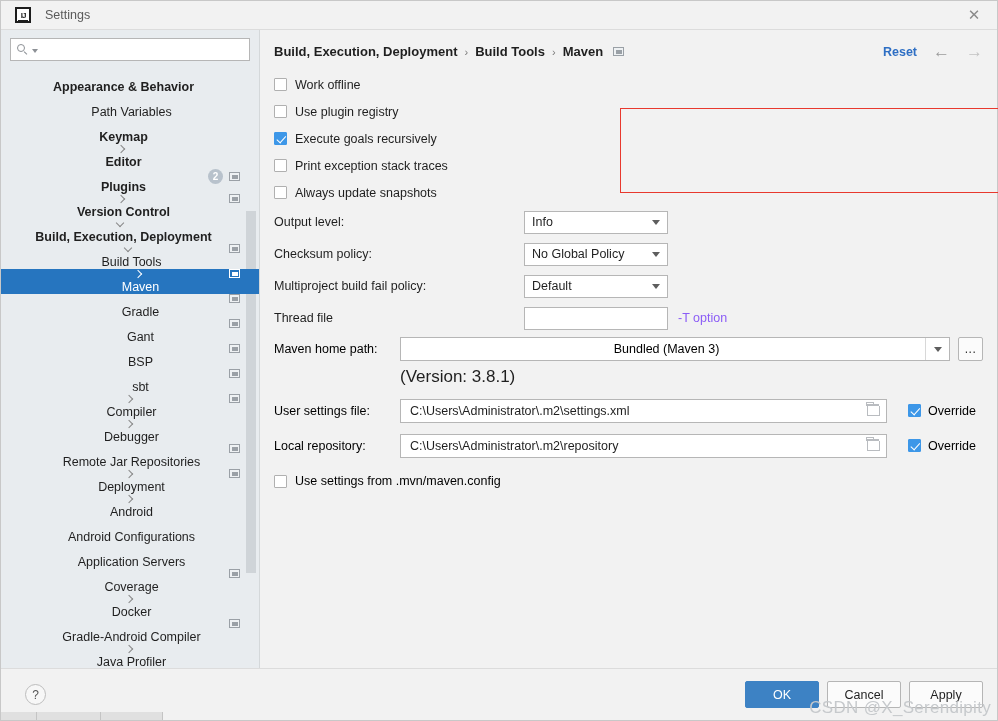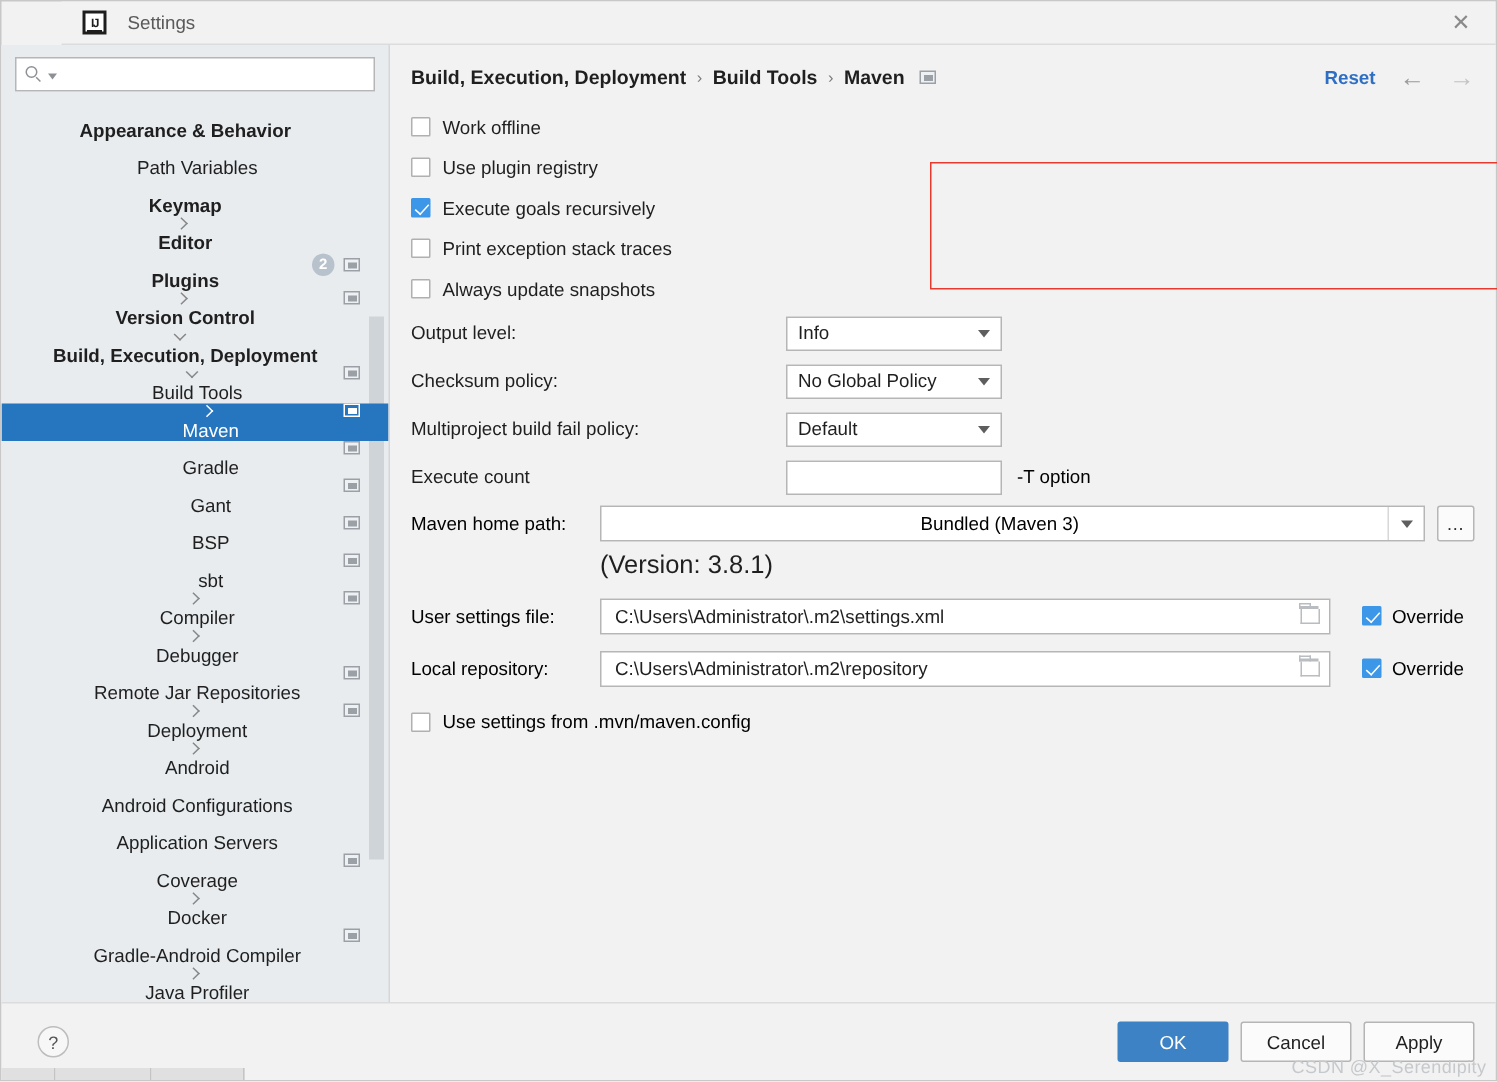--- a/index.html
+++ b/index.html
@@ -22,21 +22,20 @@
 
   
   .titlebar {
     height: 29px;
     background: #f2f2f2;
     border-bottom: 1px solid #dcdcdc;
     display: flex;
     align-items: center;
     flex: 0 0 29px;
     position: relative;
-    margin-left: 40px;
   }
   .ij-logo {
     width: 16px; height: 16px;
     margin-left: 14px;
     background: #ffffff;
     border: 2px solid #1d1d1d;
     position: relative;
     display: flex; align-items: center; justify-content: center;
     font-size: 8px; font-weight: bold; color: #1d1d1d;
     letter-spacing: -1px;
@@ -329,21 +328,21 @@
   .textinput {
     width: 144px; height: 23px;
     background: #ffffff;
     border: 1px solid #b6b6b6;
     font-size: 12.5px;
     padding: 0 6px;
     font-family: "Liberation Sans", sans-serif;
     outline: none;
     color: #1f1f1f;
   }
-  .suffix { margin-left: 10px; color: #000000; font-size: 12.5px; }
+  .suffix { margin-left: 10px; color: #8b5cf6; font-size: 12.5px; }
 
   
   .mhome-row {
     display: flex; align-items: center;
     height: 30px;
     font-size: 12.5px;
     padding-right: 14px;
   }
   .mhome-label { width: 126px; flex: 0 0 126px; }
   .mhome-combo {
@@ -493,21 +492,21 @@
   }
   .btn.primary {
     background: #3d82c4;
     border-color: #3d82c4;
     color: #ffffff;
   }
   .watermark {
     position: absolute;
     right: 6px; bottom: 2px;
     color: #c6c9cc;
-    font-size: 12px;
+    font-size: 17px;
     font-family: "Liberation Sans", sans-serif;
     letter-spacing: 0.3px;
     pointer-events: none;
     user-select: none;
   }
   
   .edge-strip {
     position: absolute;
     left: 0; bottom: 0; width: 998px; height: 8px;
     pointer-events: none;
@@ -753,21 +752,21 @@
           <span class="field-label">Multiproject build fail policy:</span>
           <div class="combo">
             <span class="cval">Default</span>
             <span class="carrow">
                 <i></i>
               </span>
           </div>
         </div>
 
         <div class="field-row">
-          <span class="field-label">Execute count</span>
+          <span class="field-label">Thread file</span>
           <input class="textinput" type="text" value="" style="">
           <span class="suffix">-T option</span>
         </div>
 
         <div class="mhome-row">
           <span class="mhome-label">Maven home path:</span>
           <div class="mhome-combo">
             <span class="cval">Bundled (Maven 3)</span>
             <span class="carrow-box">
                 <i style="display:block;width:0;height:0;border-left:4.5px solid transparent;border-right:4.5px solid transparent;border-top:5px solid #5e5e5e;"></i>

